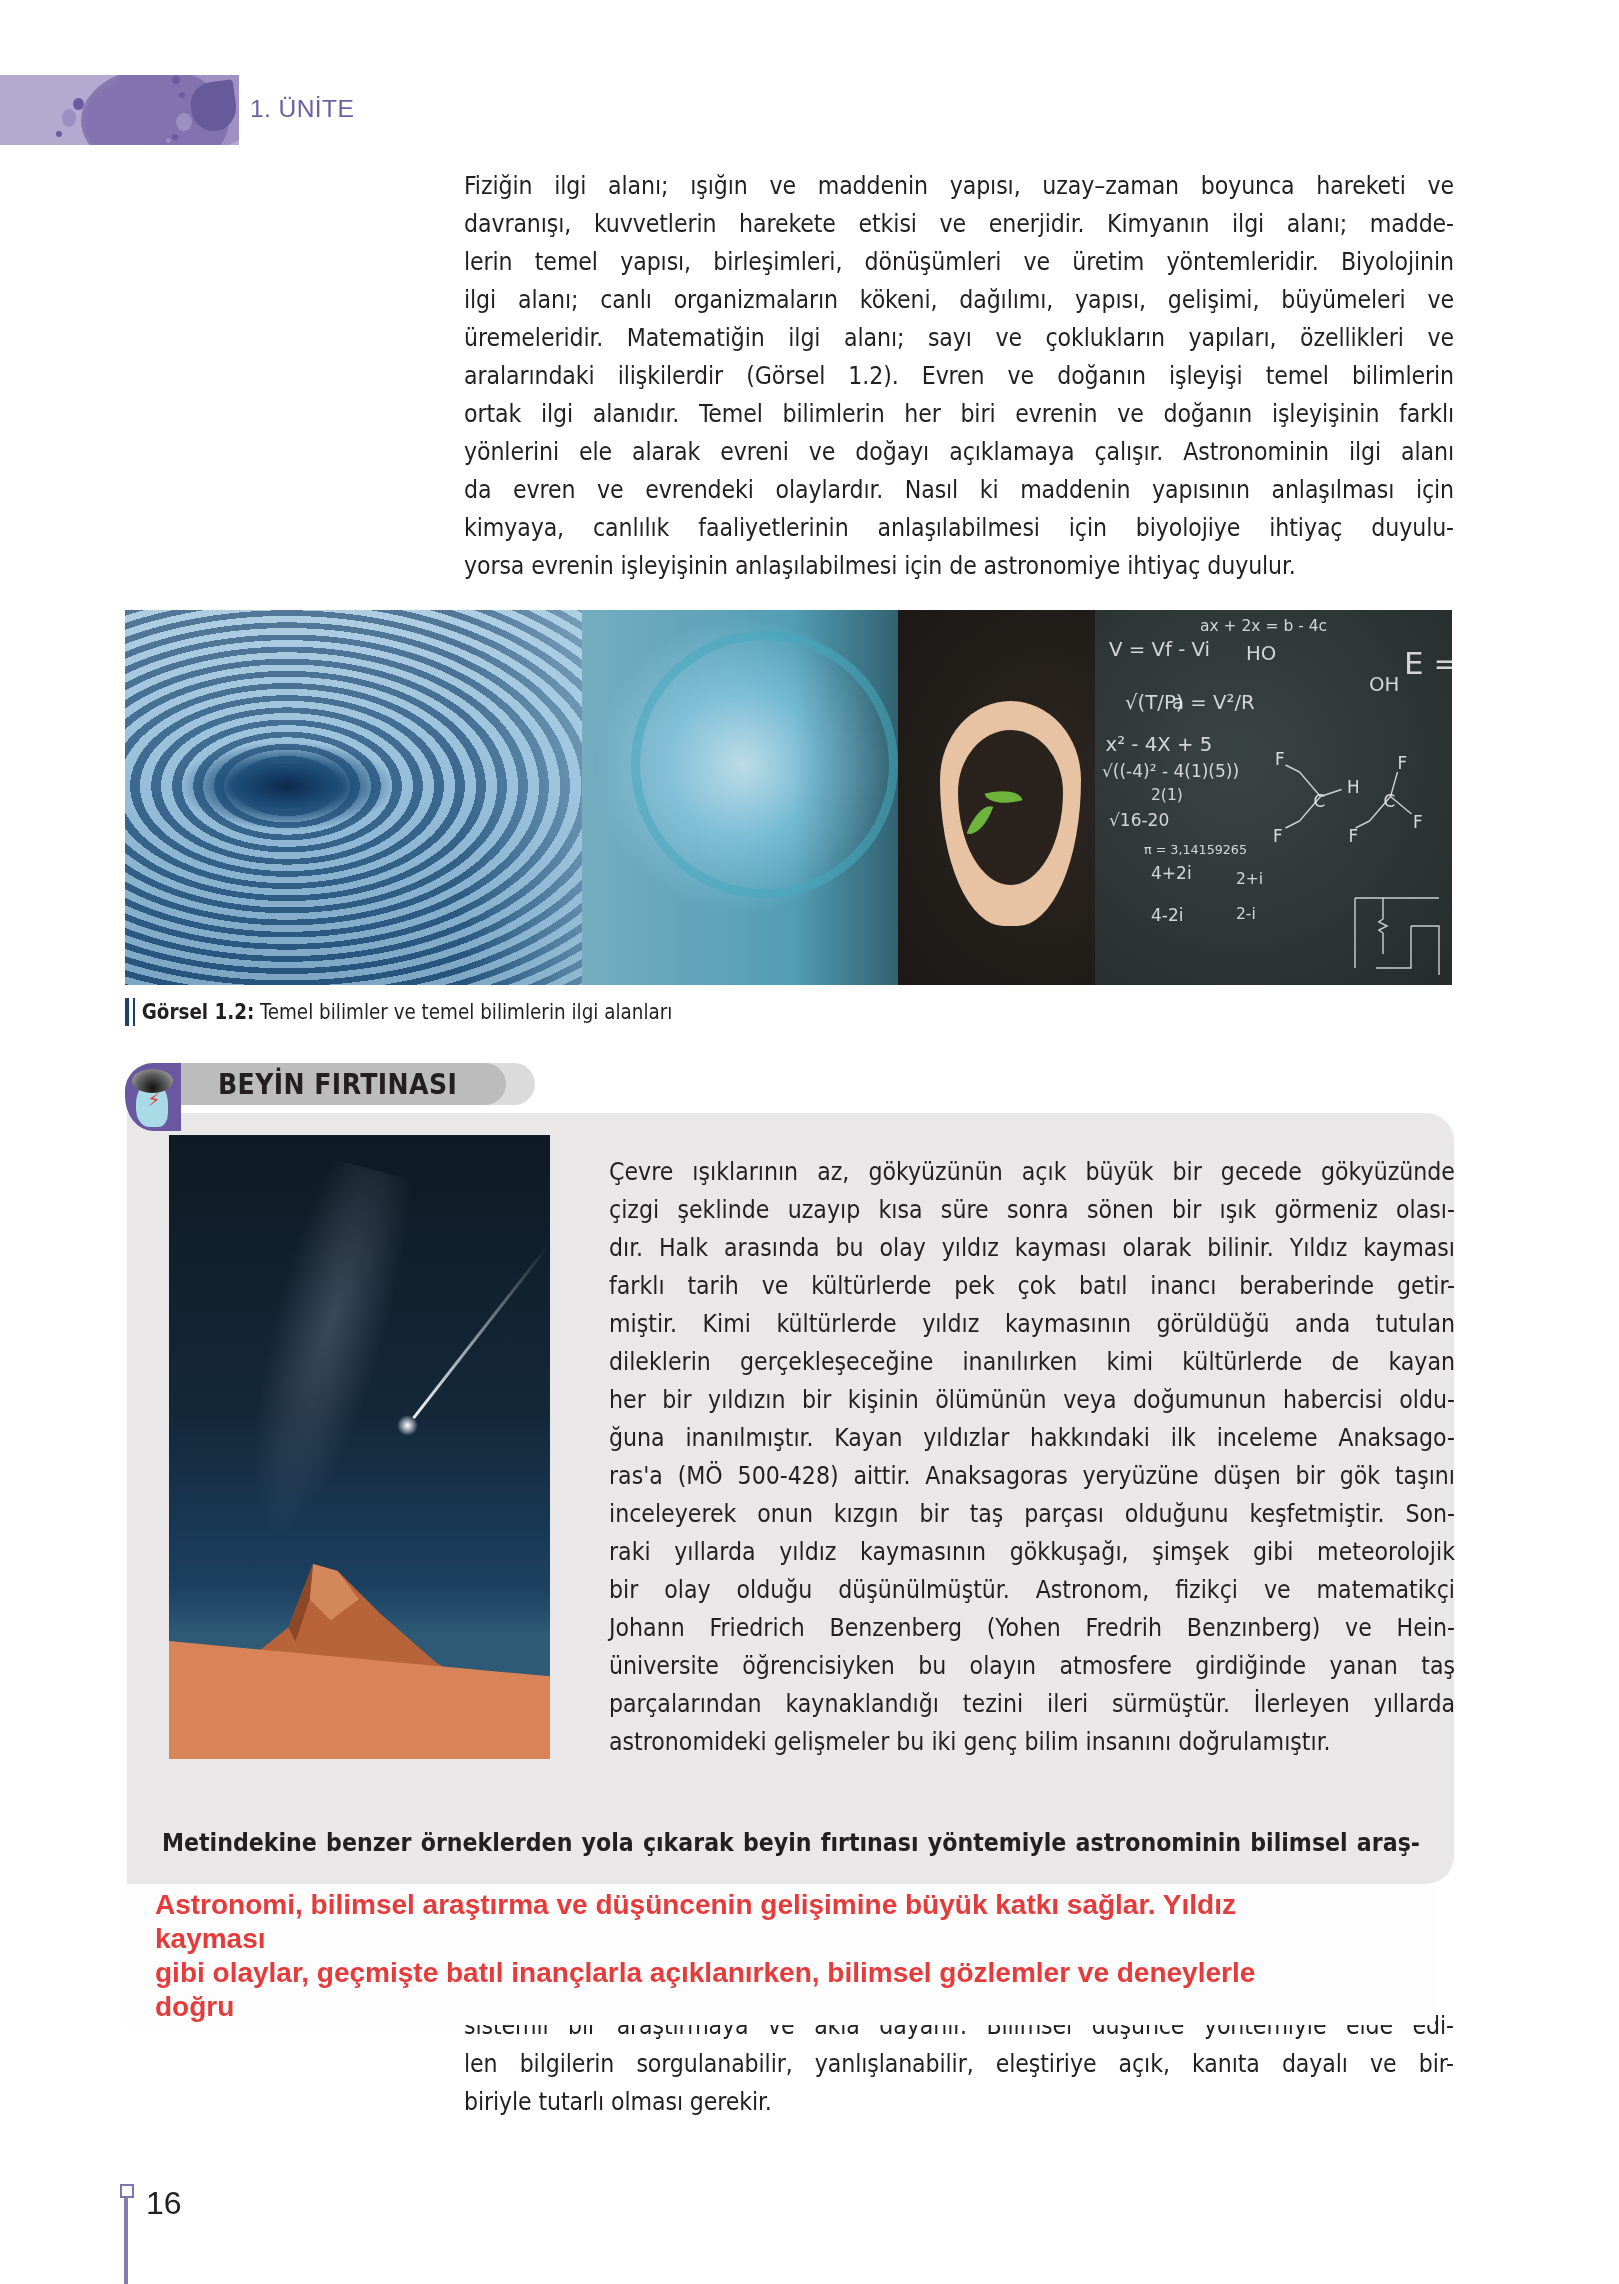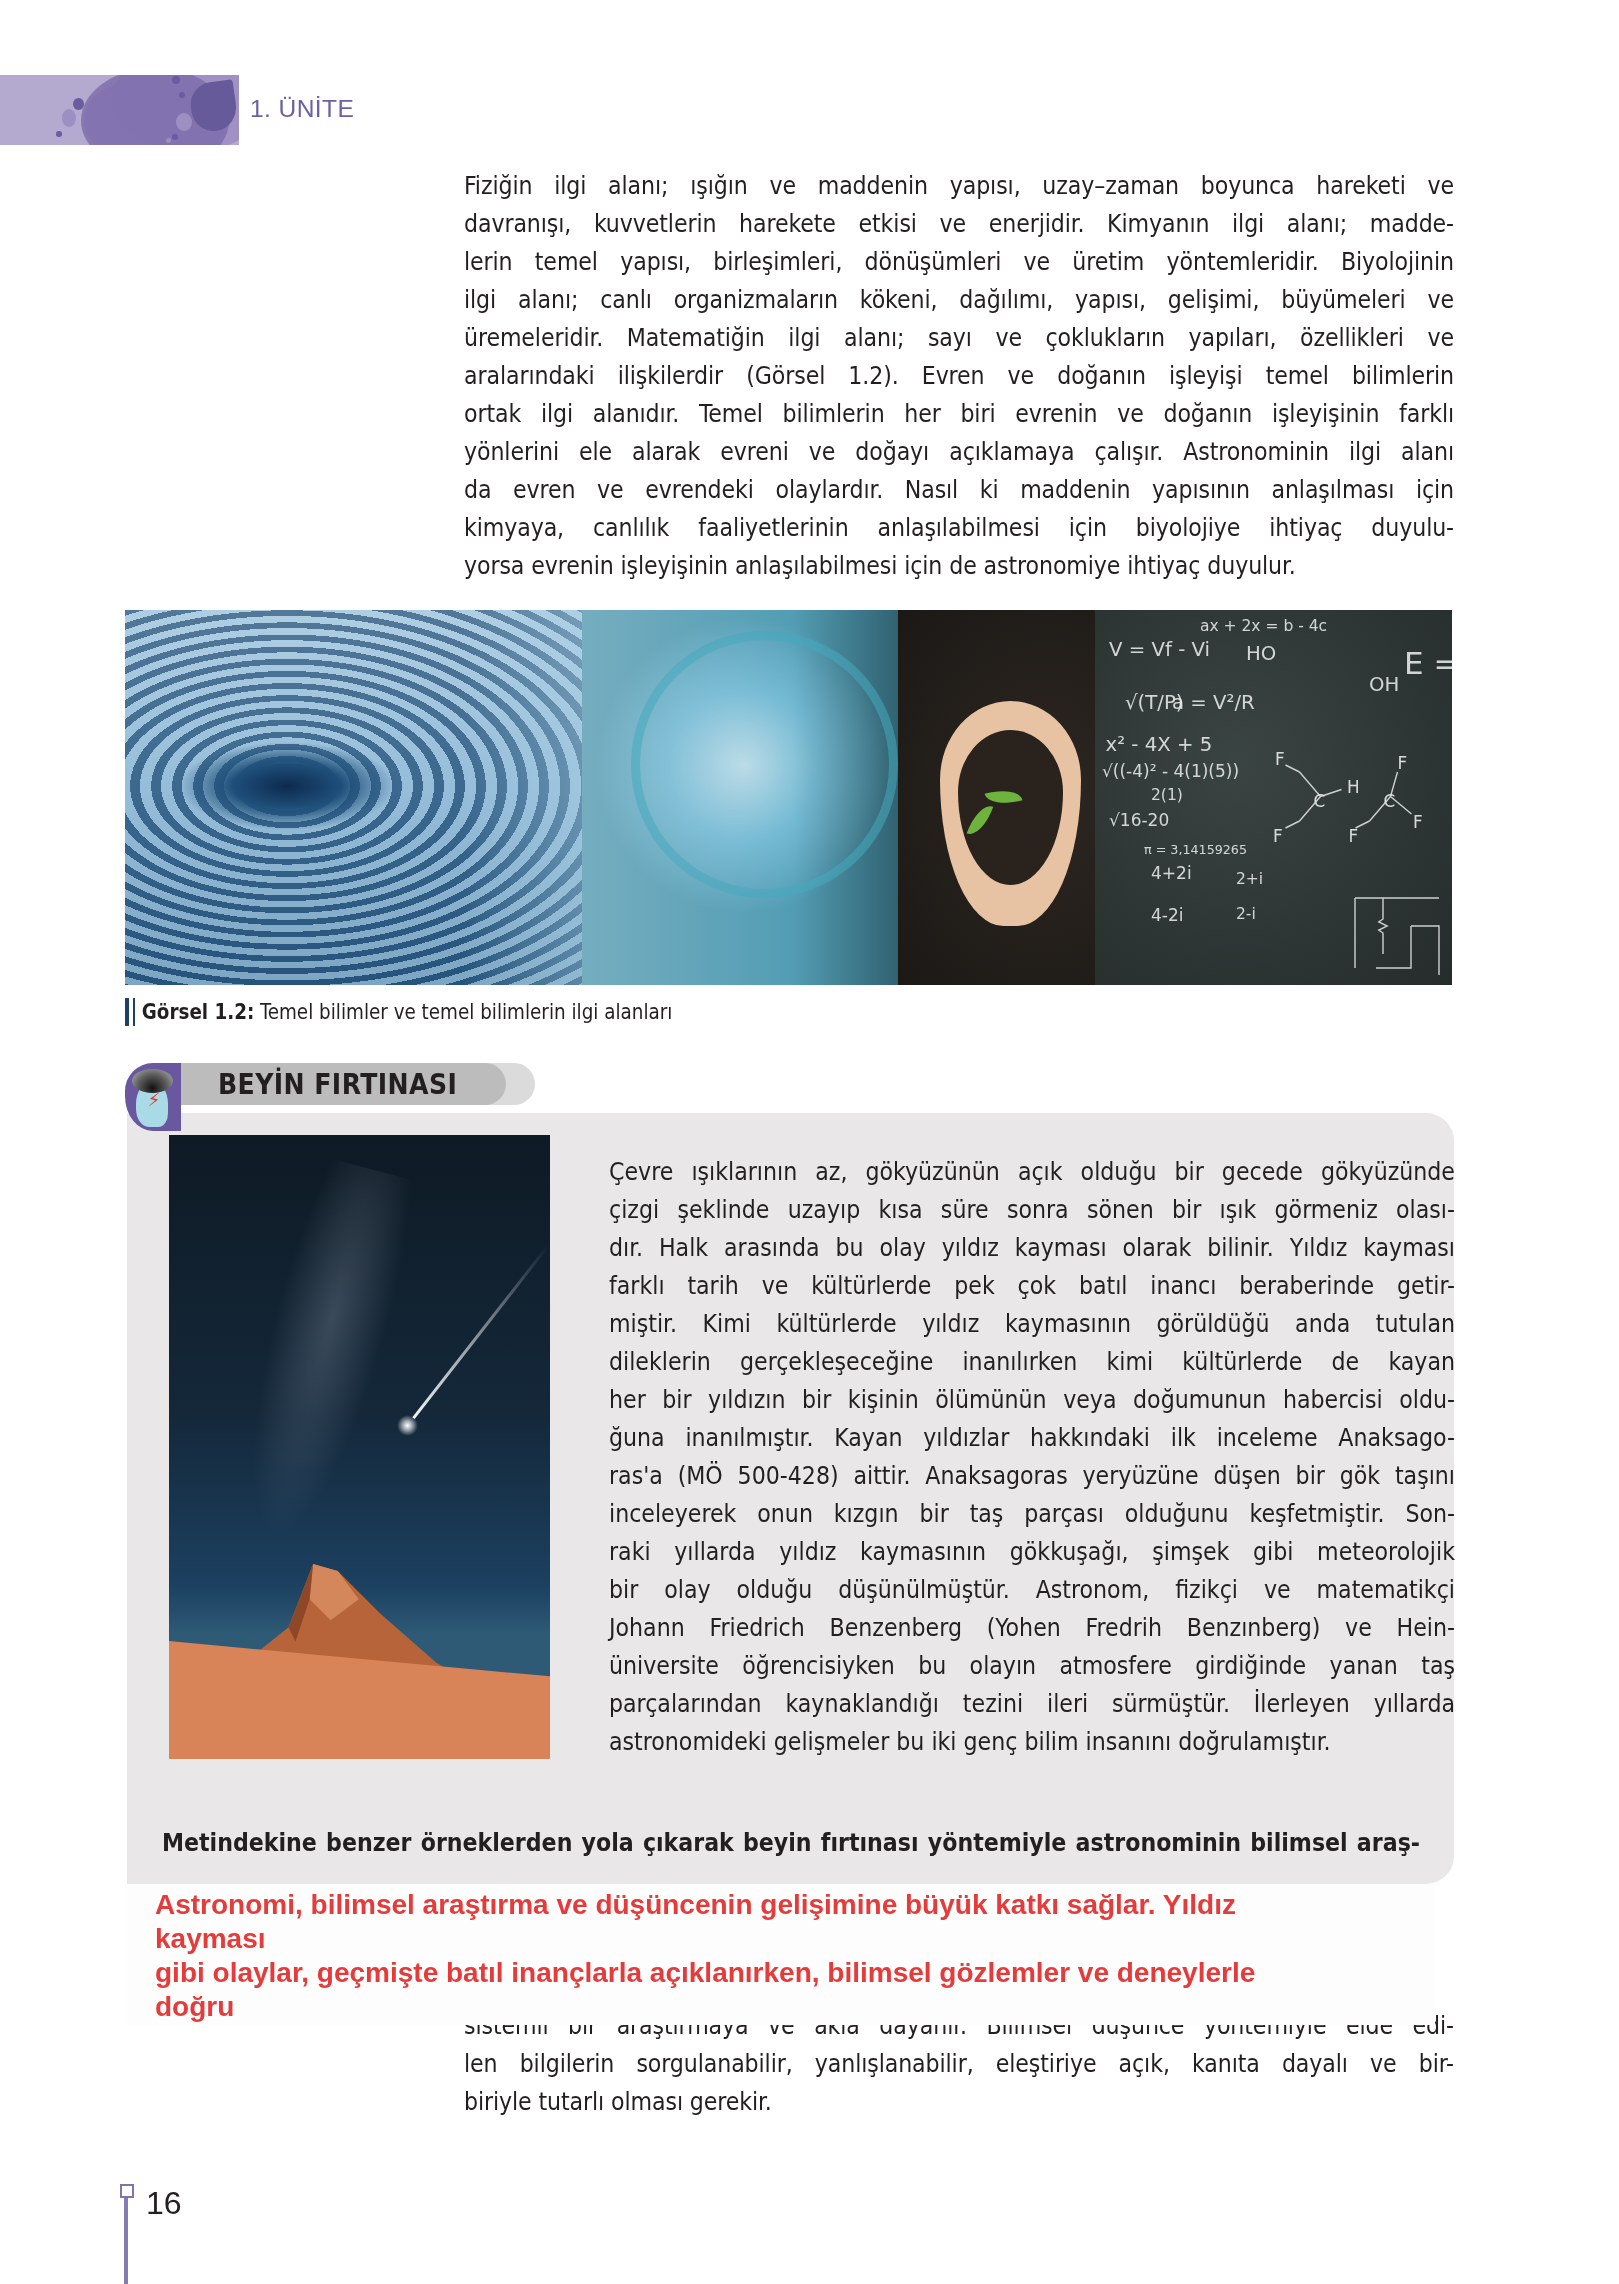--- a/index.html
+++ b/index.html
@@ -207,21 +207,21 @@
   <div class="meteor-head"></div>
   <svg class="mountain" viewBox="0 0 542 300" preserveAspectRatio="none">
     <path d="M0 150 L120 140 L170 100 L205 10 L240 20 L300 80 L380 150 L420 175 L0 175 Z" fill="#b8643a"></path>
     <path d="M205 10 L240 20 L270 60 L230 90 L200 60 Z" fill="#d4875a"></path>
     <path d="M170 100 L205 10 L200 60 L180 120 Z" fill="#8e4827"></path>
   </svg>
   <div class="sand"></div>
 </div>
 
 <div class="bf-text">
-  <span class="line">Çevre ışıklarının az, gökyüzünün açık olduğu bir gecede gökyüzünde</span>
+  <span class="line">Çevre ışıklarının az, gökyüzünün açık büyük bir gecede gökyüzünde</span>
   <span class="line">çizgi şeklinde uzayıp kısa süre sonra sönen bir ışık görmeniz olası-</span>
   <span class="line">dır. Halk arasında bu olay yıldız kayması olarak bilinir. Yıldız kayması</span>
   <span class="line">farklı tarih ve kültürlerde pek çok batıl inancı beraberinde getir-</span>
   <span class="line">miştir. Kimi kültürlerde yıldız kaymasının görüldüğü anda tutulan</span>
   <span class="line">dileklerin gerçekleşeceğine inanılırken kimi kültürlerde de kayan</span>
   <span class="line">her bir yıldızın bir kişinin ölümünün veya doğumunun habercisi oldu-</span>
   <span class="line">ğuna inanılmıştır. Kayan yıldızlar hakkındaki ilk inceleme Anaksago-</span>
   <span class="line">ras'a (MÖ 500-428) aittir. Anaksagoras yeryüzüne düşen bir gök taşını</span>
   <span class="line">inceleyerek onun kızgın bir taş parçası olduğunu keşfetmiştir. Son-</span>
   <span class="line">raki yıllarda yıldız kaymasının gökkuşağı, şimşek gibi meteorolojik</span>

